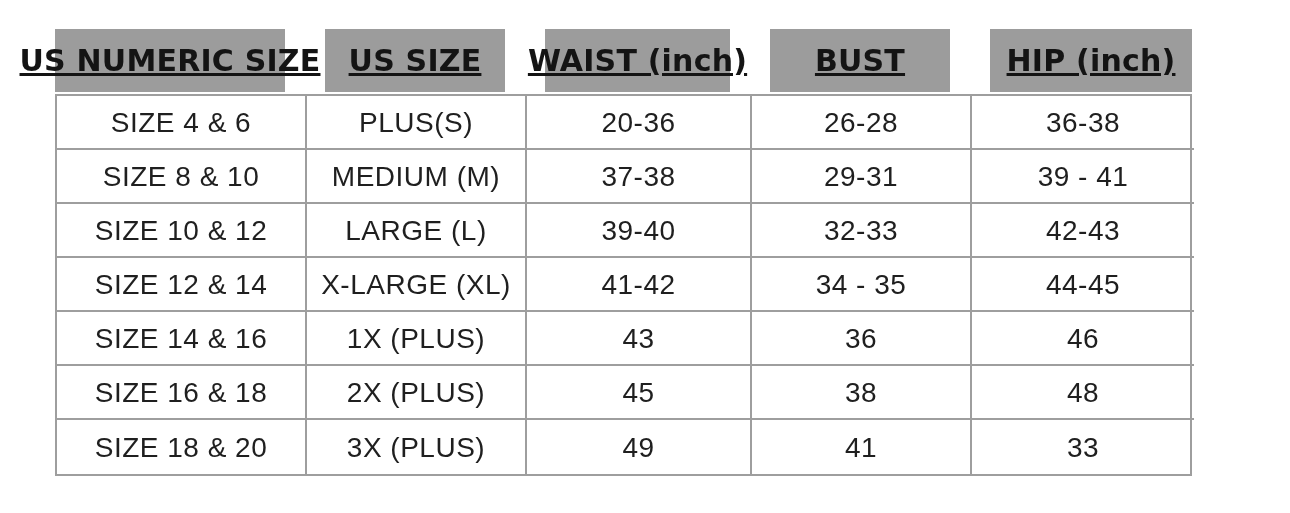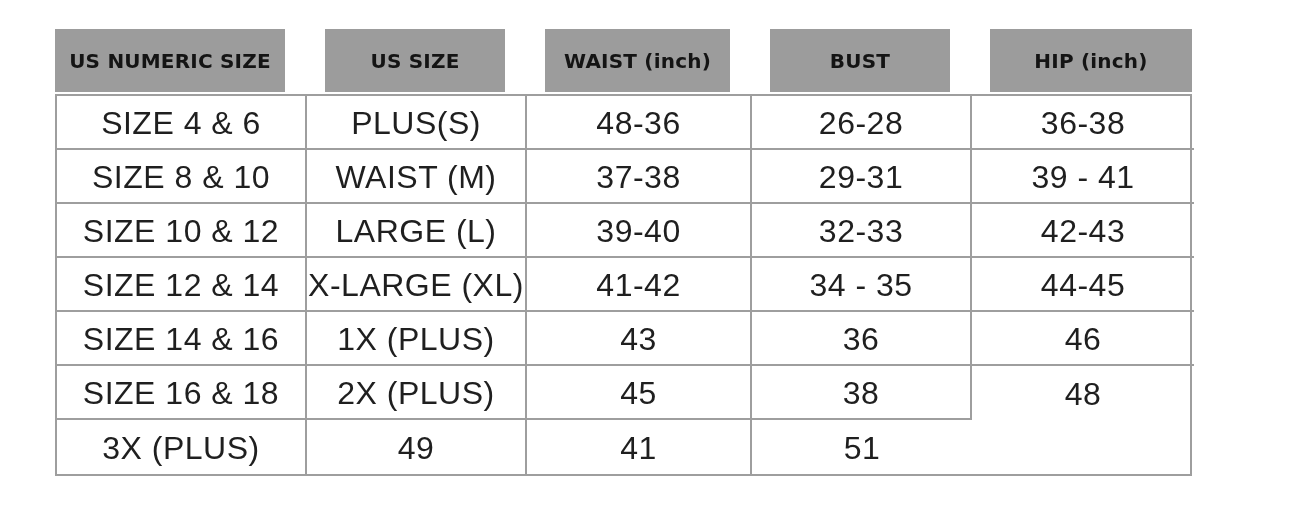--- a/index.html
+++ b/index.html
@@ -25,41 +25,42 @@
   }
   .hcell {
     background: var(--header-bg, #9c9c9c);
     color: var(--header-text, #141414);
     margin: 0 20px;
     display: flex;
     align-items: center;
     justify-content: center;
     font-family: "DejaVu Sans", sans-serif;
     font-weight: 700;
-    font-size: 20px;
+    font-size: 30px;
     letter-spacing: 0.2px;
     white-space: nowrap;
+    text-decoration: underline;
   }
   .hcell:first-child { margin-left: 0; }
   .hcell:last-child  { margin-right: 0; text-align: right; }
   .tbody {
     display: grid;
     grid-template-columns: 250px 220px 225px 220px 222px;
     grid-auto-rows: 54px;
     border: 2px solid var(--border, #9e9e9e);
     box-sizing: border-box;
   }
   .bcell {
     border-right: 2px solid var(--border, #9e9e9e);
     border-bottom: 2px solid var(--border, #9e9e9e);
     box-sizing: border-box;
     display: flex;
     align-items: center;
     justify-content: center;
-    font-size: 32px;
+    font-size: 28px;
     color: var(--body-text, #1f1f1f);
     letter-spacing: 0.5px;
     white-space: nowrap;
     padding-top: 2px;
   }
   .bcell.c4 { border-right: none; }
   .bcell:nth-last-child(-n+5) { border-bottom: none; }
 </style>
 </head>
 <body style="background: rgb(255, 255, 255);">
@@ -68,25 +69,25 @@
   <div class="thead" id="thead">
       <div class="hcell">US NUMERIC SIZE</div>
       <div class="hcell">US SIZE</div>
       <div class="hcell">WAIST (inch)</div>
       <div class="hcell">BUST</div>
       <div class="hcell">HIP (inch)</div>
     </div>
   <div class="tbody" id="tbody">
       <div class="bcell c0">SIZE 4 &amp; 6</div>
       <div class="bcell c1">PLUS(S)</div>
-      <div class="bcell c2">48-36</div>
+      <div class="bcell c2">20-36</div>
       <div class="bcell c3">26-28</div>
       <div class="bcell c4">36-38</div>
       <div class="bcell c0">SIZE 8 &amp; 10</div>
-      <div class="bcell c1">WAIST (M)</div>
+      <div class="bcell c1">MEDIUM (M)</div>
       <div class="bcell c2">37-38</div>
       <div class="bcell c3">29-31</div>
       <div class="bcell c4">39 - 41</div>
       <div class="bcell c0">SIZE 10 &amp; 12</div>
       <div class="bcell c1">LARGE (L)</div>
       <div class="bcell c2">39-40</div>
       <div class="bcell c3">32-33</div>
       <div class="bcell c4">42-43</div>
       <div class="bcell c0">SIZE 12 &amp; 14</div>
       <div class="bcell c1">X-LARGE (XL)</div>
@@ -96,18 +97,19 @@
       <div class="bcell c0">SIZE 14 &amp; 16</div>
       <div class="bcell c1">1X (PLUS)</div>
       <div class="bcell c2">43</div>
       <div class="bcell c3">36</div>
       <div class="bcell c4">46</div>
       <div class="bcell c0">SIZE 16 &amp; 18</div>
       <div class="bcell c1">2X (PLUS)</div>
       <div class="bcell c2">45</div>
       <div class="bcell c3">38</div>
       <div class="bcell c4">48</div>
+      <div class="bcell c0">SIZE 18 &amp; 20</div>
       <div class="bcell c1">3X (PLUS)</div>
       <div class="bcell c2">49</div>
       <div class="bcell c3">41</div>
-      <div class="bcell c4">51</div>
+      <div class="bcell c4">33</div>
     </div>
 </div>
 
 </body></html>

